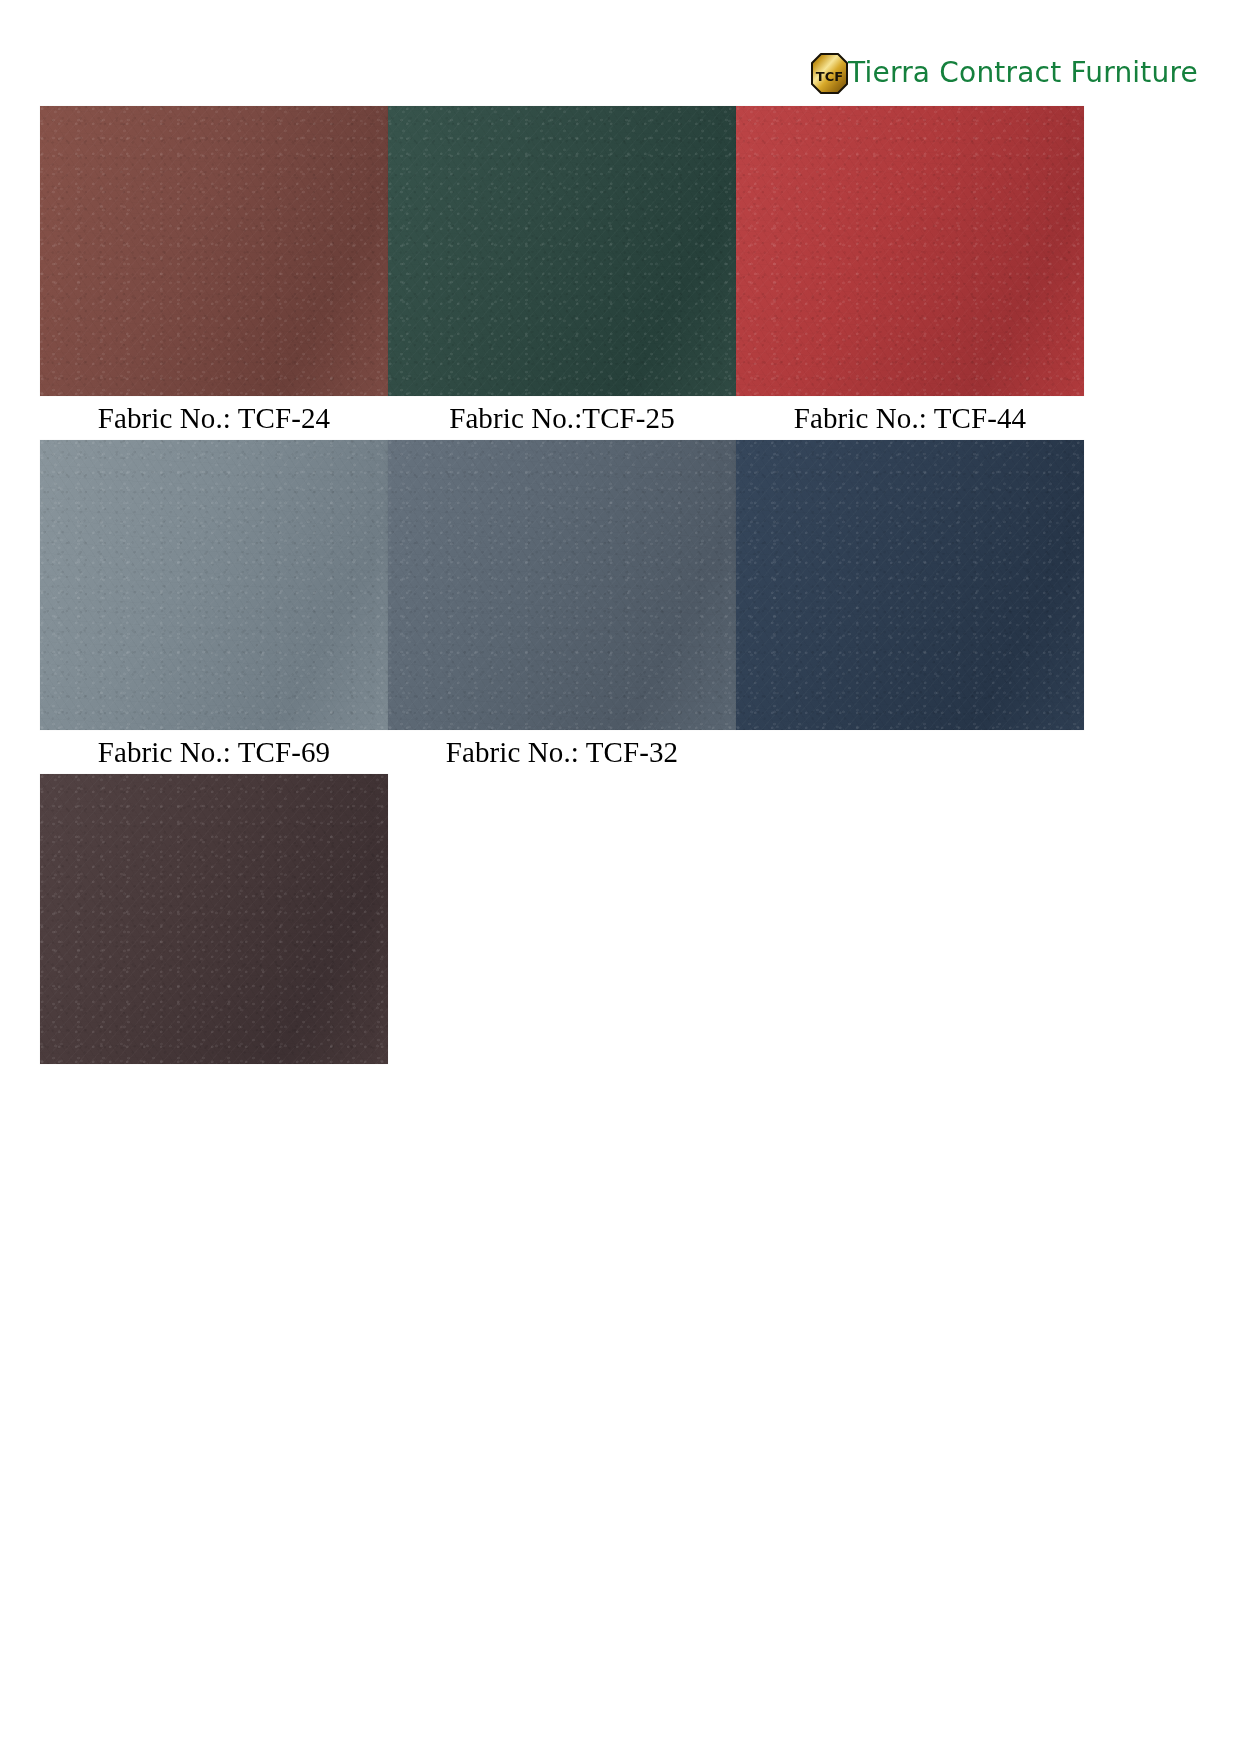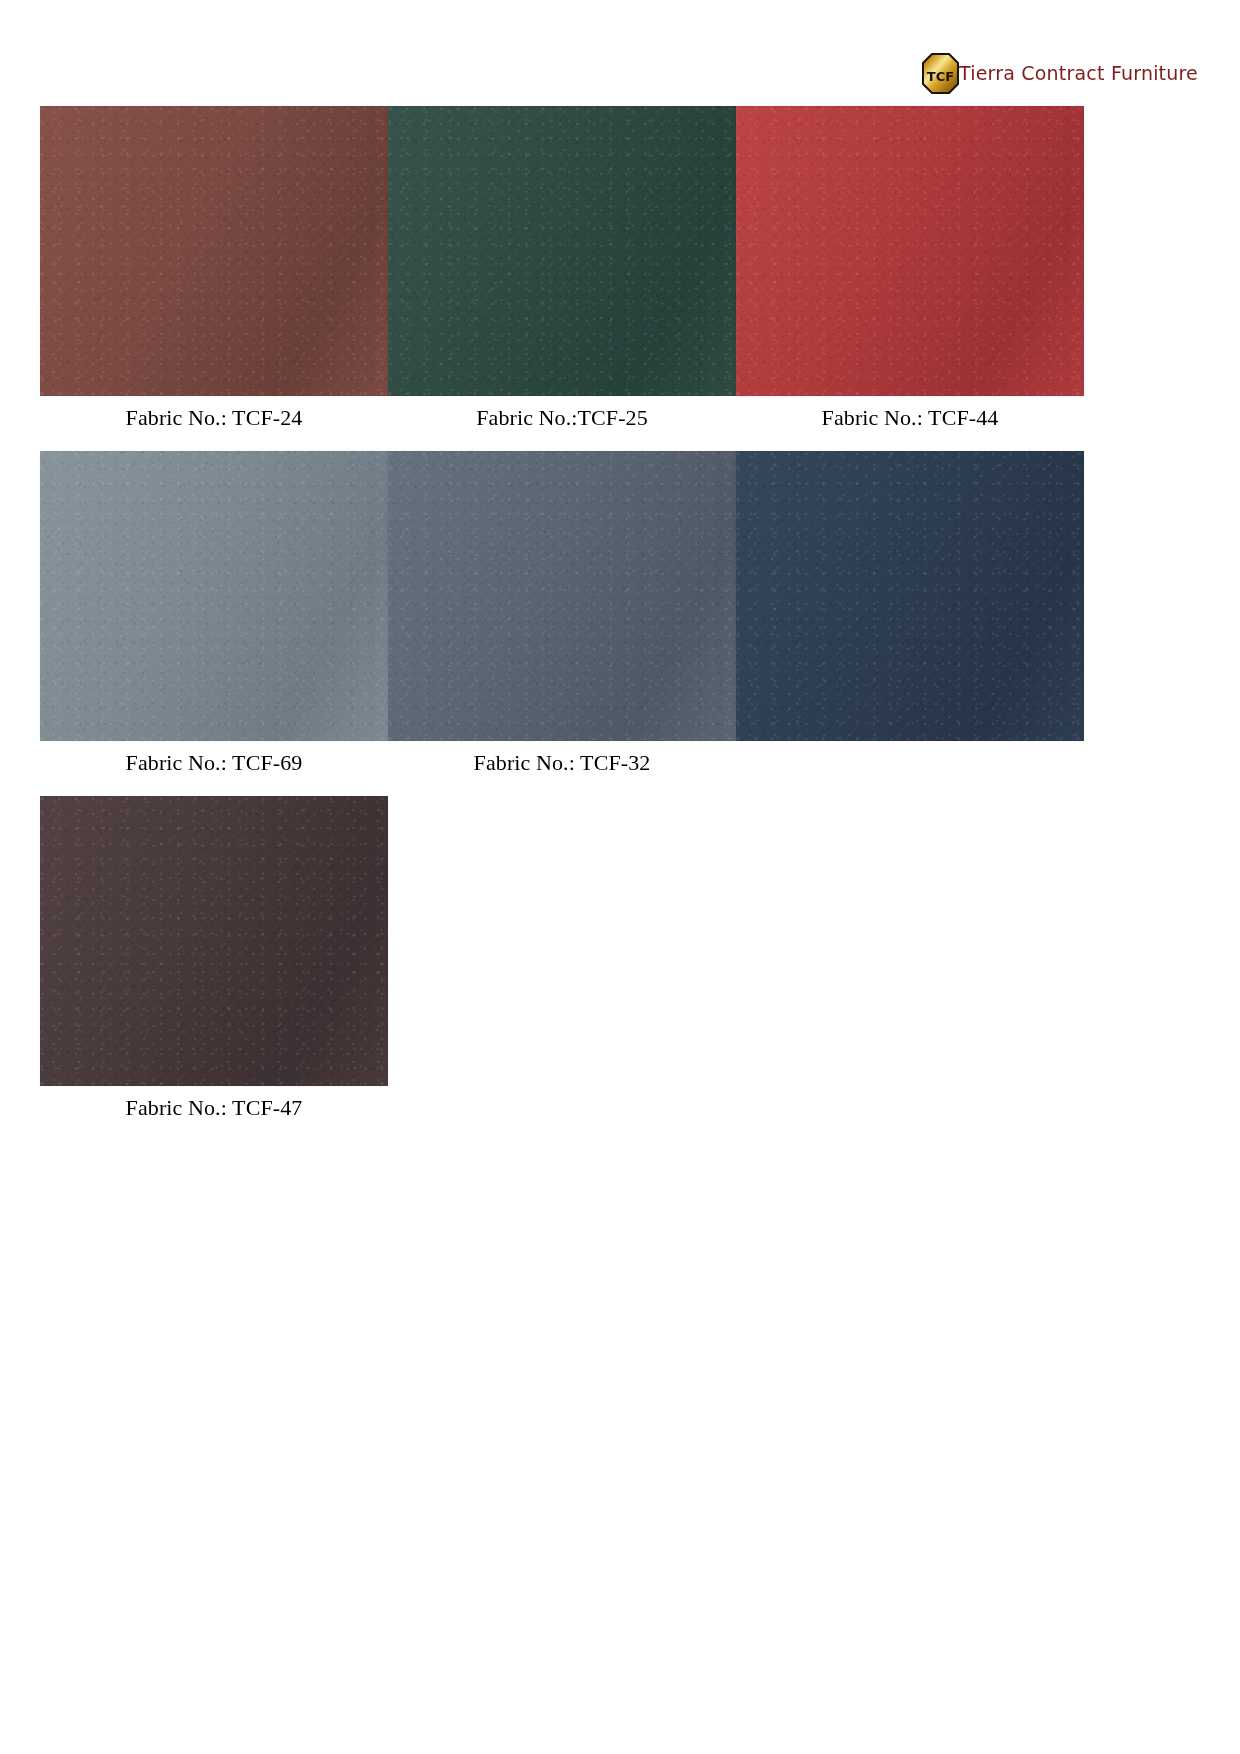--- a/index.html
+++ b/index.html
@@ -28,23 +28,23 @@
   .brand-badge {
     width: 37px;
     height: 41px;
     position: relative;
     flex: 0 0 auto;
     display: block;
   }
   .brand-badge svg { display: block; }
   .brand-name {
     font-family: "DejaVu Sans", "Liberation Sans", sans-serif;
-    font-size: 19px;
+    font-size: 28px;
     letter-spacing: 0.2px;
-    color: #7f1d1d;
+    color: #15803d;
     white-space: nowrap;
     line-height: 1;
     font-weight: 400;
   }
 
   
   .swatch-grid {
     position: absolute;
     top: 106px;
     left: 40px;
@@ -91,24 +91,24 @@
     inset: 0;
     pointer-events: none;
     opacity: 0.13;
     background-image:
       repeating-linear-gradient(57deg, rgba(0,0,0,0.16) 0 1px, transparent 1px 7px),
       repeating-linear-gradient(-49deg, rgba(255,255,255,0.16) 0 1px, transparent 1px 9px),
       repeating-linear-gradient(3deg, rgba(0,0,0,0.10) 0 1px, transparent 1px 11px);
   }
 
   .swatch-label {
-    height: 55px;
+    height: 44px;
     line-height: 44px;
     text-align: center;
-    font-size: 22px;
+    font-size: 29px;
     color: #000000;
     letter-spacing: 0.1px;
     white-space: nowrap;
     font-family: "Liberation Serif", "DejaVu Serif", serif;
   }
 </style>
 </head>
 <body>
 
 <div class="page-header">
@@ -150,15 +150,14 @@
     </div>
     <div class="swatch-cell">
       <div class="swatch-chip" style="background-color: rgb(90, 102, 114); background-image: linear-gradient(118deg, rgb(102, 114, 126) 0%, rgb(90, 102, 114) 42%, rgb(78, 89, 101) 78%, rgb(90, 102, 114) 100%);"></div>
       <div class="swatch-label">Fabric No.: TCF-32</div>
     </div>
     <div class="swatch-cell">
       <div class="swatch-chip" style="background-color: rgb(46, 62, 82); background-image: linear-gradient(118deg, rgb(54, 71, 92) 0%, rgb(46, 62, 82) 42%, rgb(38, 53, 72) 78%, rgb(46, 62, 82) 100%);"></div>
     </div>
     <div class="swatch-cell">
       <div class="swatch-chip" style="background-color: rgb(72, 57, 58); background-image: linear-gradient(118deg, rgb(82, 66, 67) 0%, rgb(72, 57, 58) 42%, rgb(61, 48, 50) 78%, rgb(72, 57, 58) 100%);"></div>
-      <div class="swatch-label">Fabric No.: TCF-47</div>
     </div>
   </div>
 
 </body></html>

